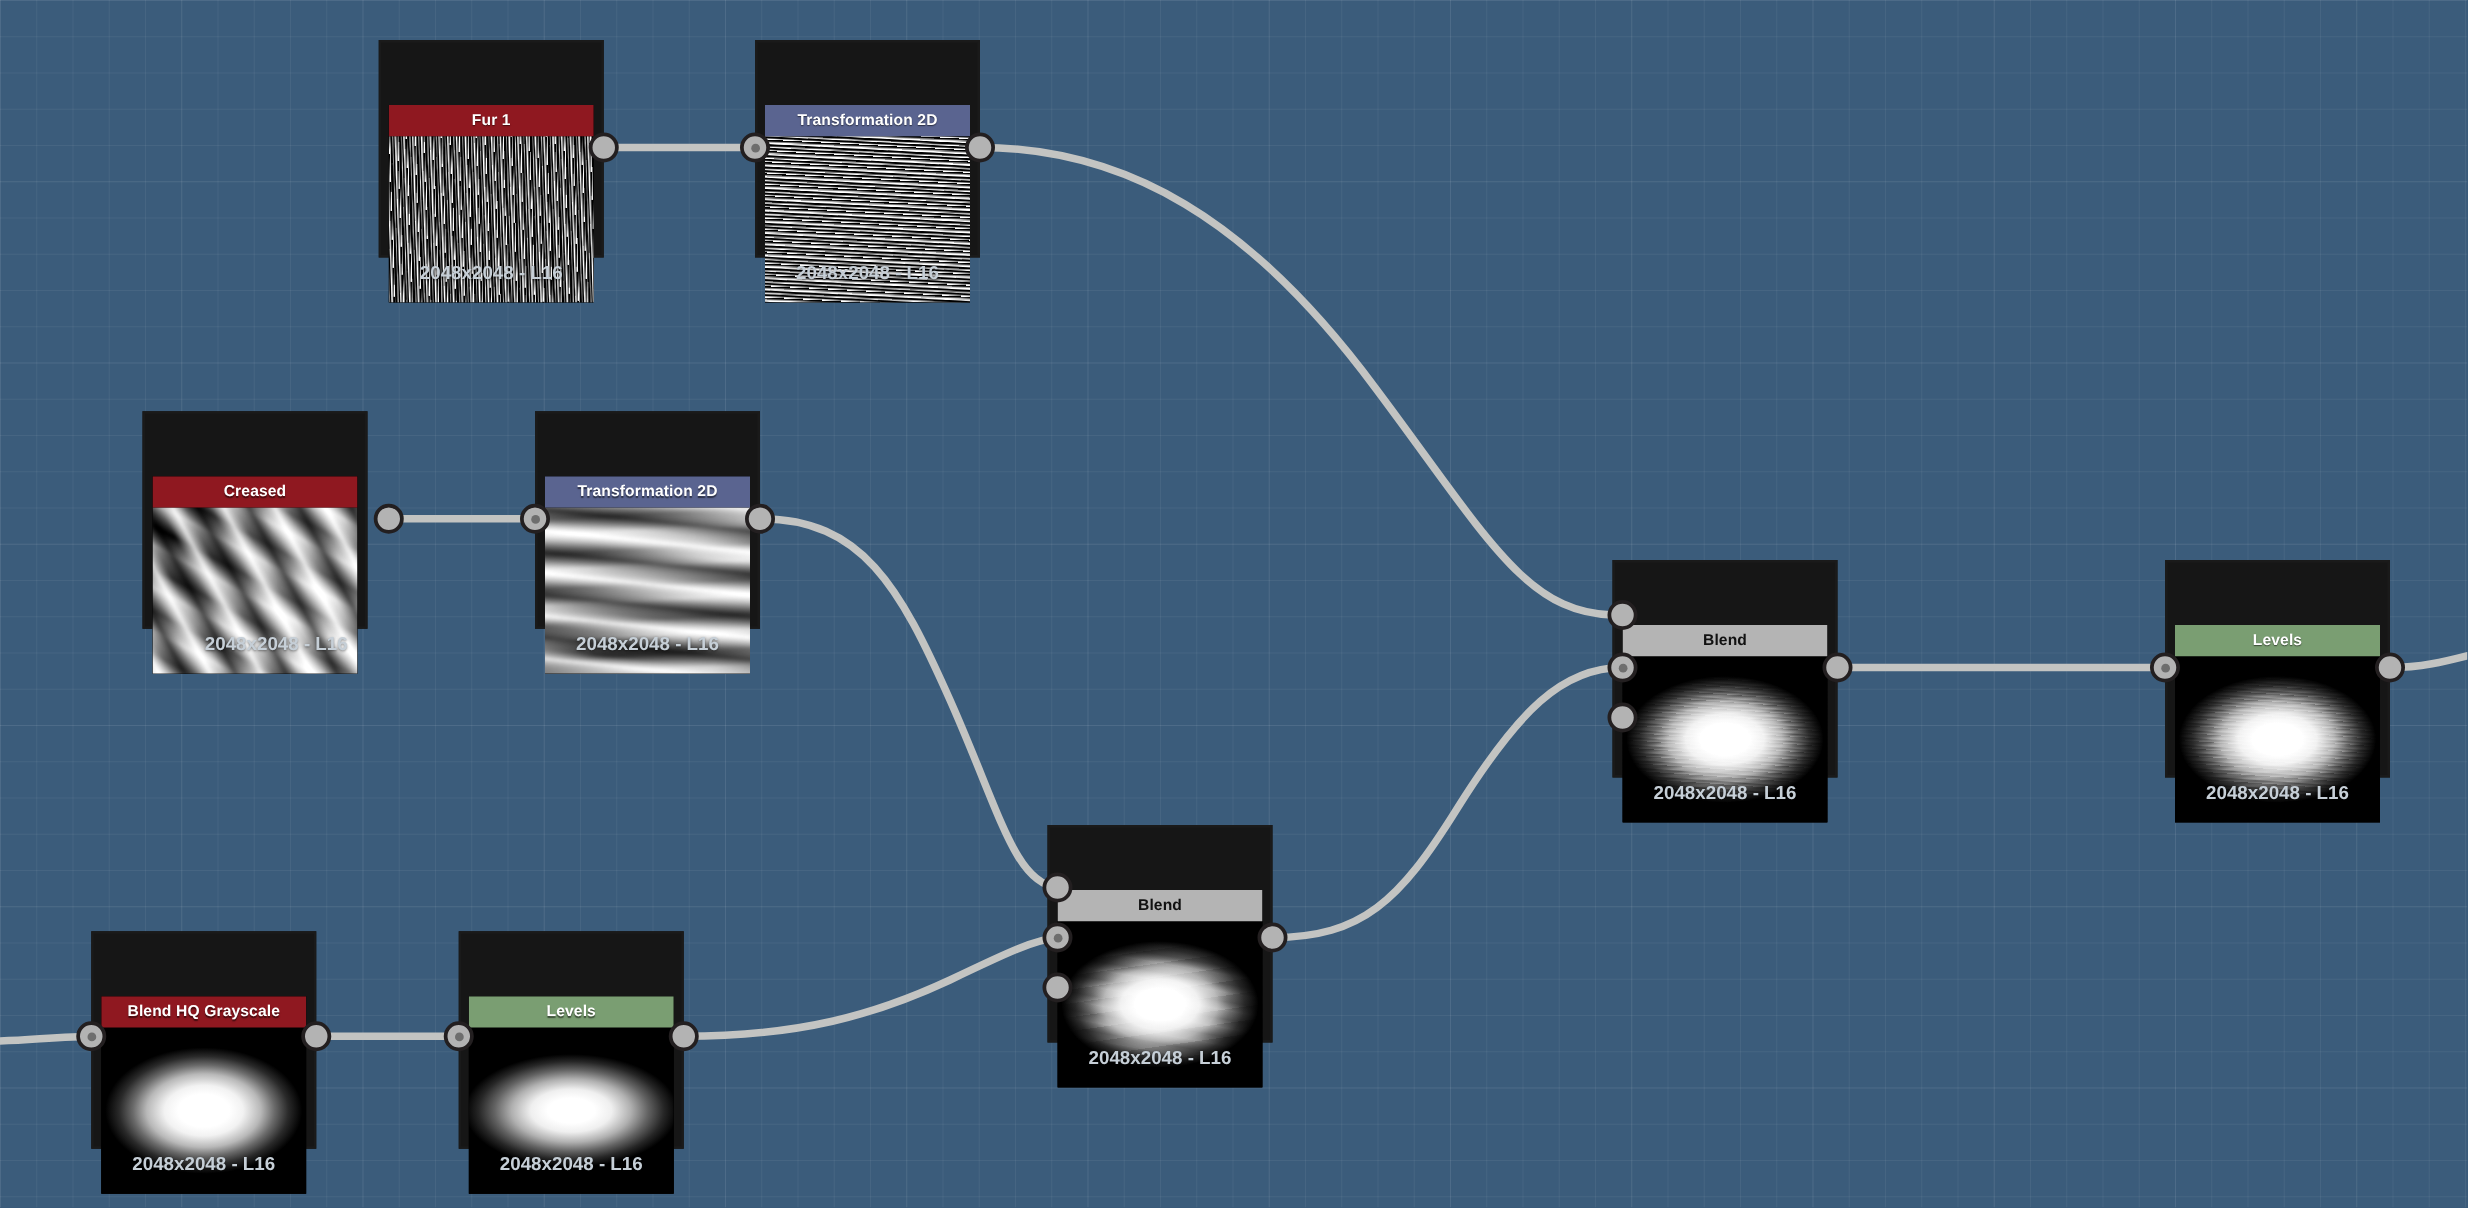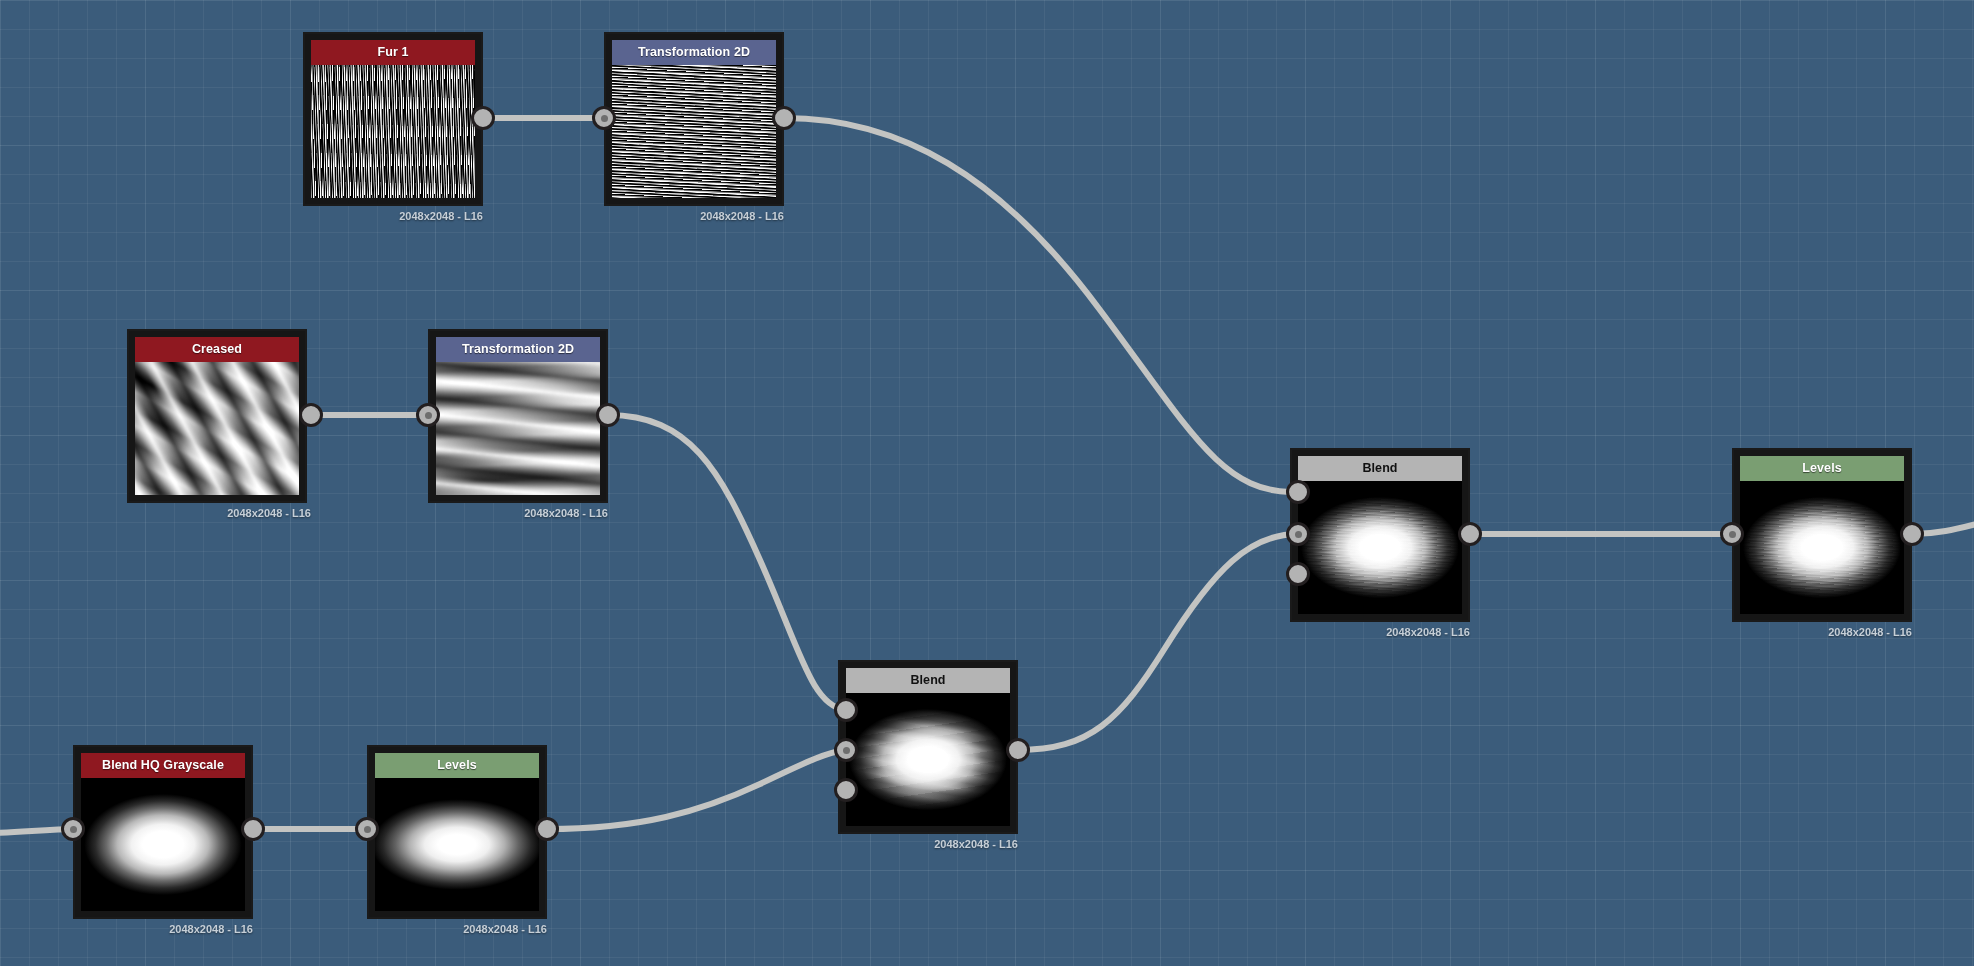--- a/index.html
+++ b/index.html
@@ -47,20 +47,21 @@
     background: #161616;
     border: 2px solid #1a1a1a;
     padding: 6px;
   }
   .node-inner {
     position: relative;
     width: 100%;
     height: 100%;
     overflow: hidden;
     background: #000;
+    margin-top: 44px;
   }
   .node-header {
     height: 25px;
     line-height: 25px;
     text-align: center;
     font-size: 12.5px;
     font-weight: bold;
     color: #ffffff;
     letter-spacing: 0.1px;
     text-shadow: 0 1px 1px rgba(0,0,0,0.55);
@@ -76,24 +77,24 @@
     left: 0;
     top: 25px;
     right: 0;
     bottom: 0;
     overflow: hidden;
     background: #000;
   }
   .caption {
     position: absolute;
     z-index: 3;
-    font-size: 11px;
+    font-size: 15px;
     font-weight: bold;
     color: #c6cfd7;
-    text-align: right;
+    text-align: center;
     white-space: nowrap;
     text-shadow: 0 1px 2px rgba(0,0,0,0.45);
   }
 
   
   .port {
     position: absolute;
     width: 24px;
     height: 24px;
     border-radius: 50%;
@@ -237,21 +238,21 @@
       </div>
       <div class="thumb">
         <div class="tex-fur-h"></div>
       </div>
     </div>
   </div>
   <div class="port input" style="left:592px; top:106px;"></div>
   <div class="port" style="left:772px; top:106px;"></div>
   <div class="caption" style="left:604px; top:210px; width:180px;">2048x2048 - L16</div>
 
-  <div class="node" style="left:127px; top:329px; width:180px; height:174px;">
+  <div class="node" style="left:114px; top:329px; width:180px; height:174px;">
     <div class="node-inner">
       <div class="node-header" style="background:#8f1820;">
         <span>Creased</span>
       </div>
       <div class="thumb">
         <div class="tex-creased"></div>
       </div>
     </div>
   </div>
   <div class="port" style="left:299px; top:403px;"></div>

